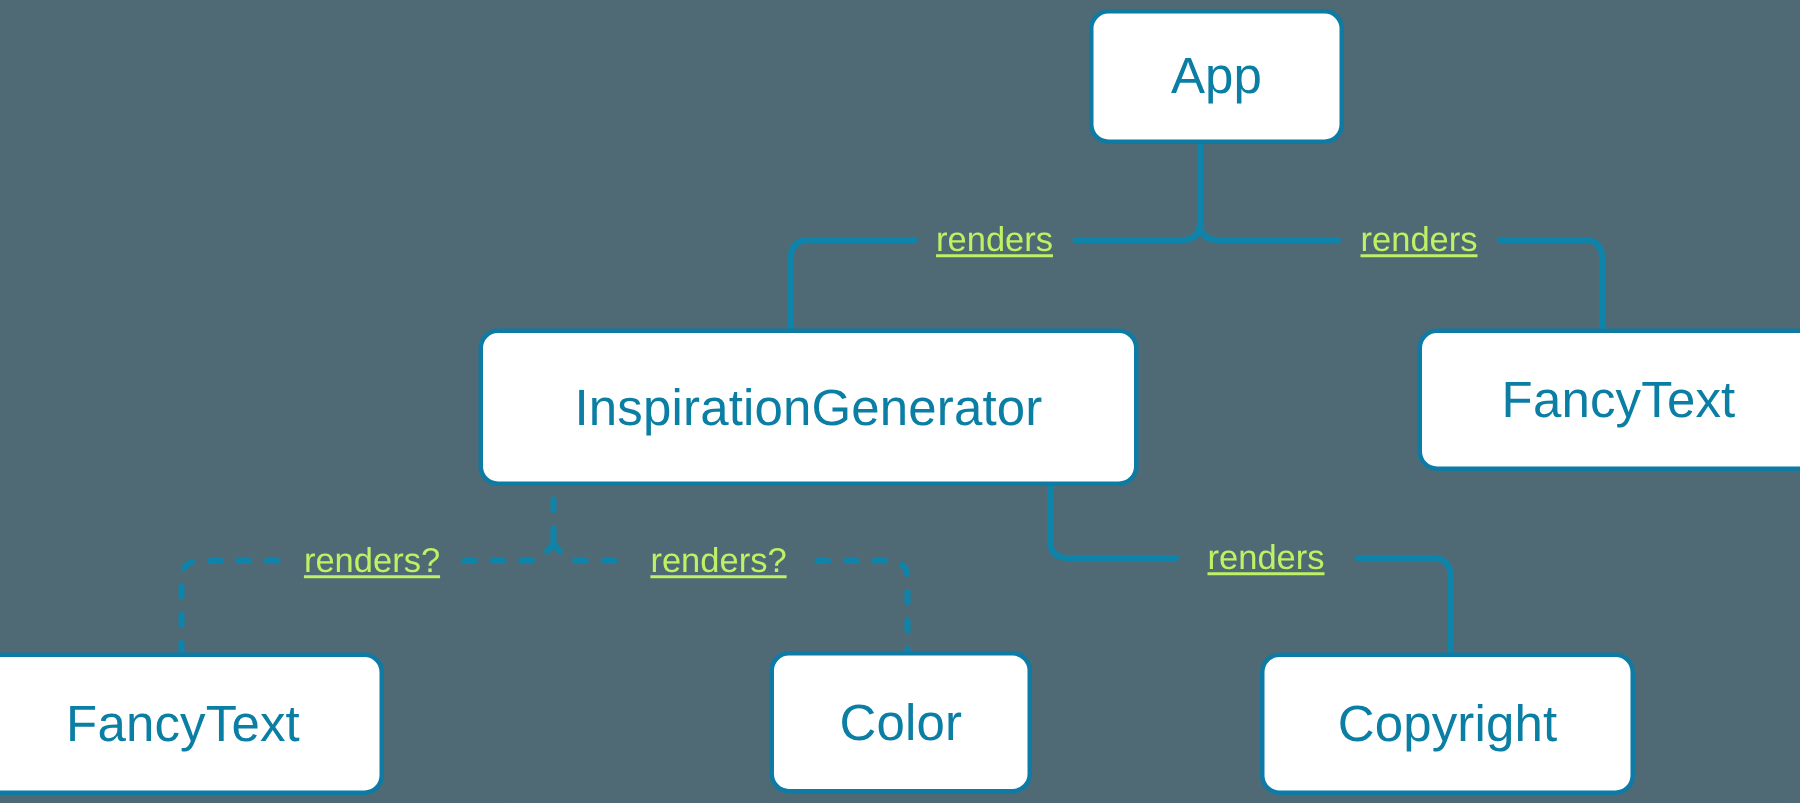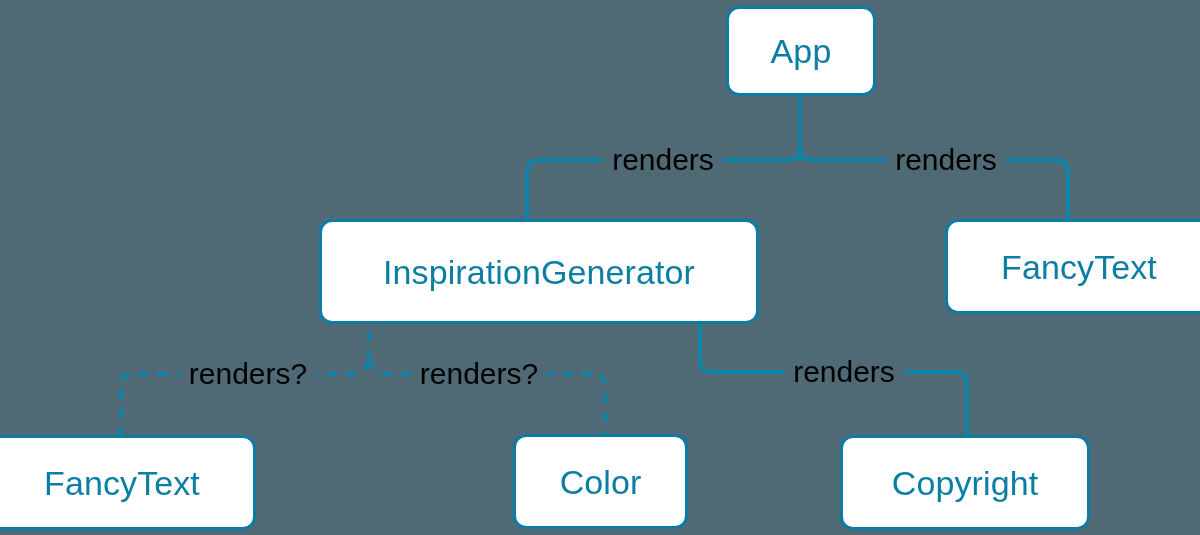--- a/index.html
+++ b/index.html
@@ -42,29 +42,30 @@
     letter-spacing: 0.1px;
     white-space: nowrap;
     z-index: 5;
   }
   .node-label {
     color: #0b7ea4;
     line-height: 1;
   }
   .edge-label {
     position: absolute;
-    color: #000000;
-    font-size: 30px;
+    color: #bef264;
+    font-size: 23px;
     font-family: "Liberation Sans", sans-serif;
     line-height: 1;
     white-space: nowrap;
     background: #4f6a74;
     padding: 0 9px;
     transform: translate(-50%, -50%);
     z-index: 4;
+    text-decoration: underline;
   }
 </style>
 </head>
 <body>
 
 <div id="diagram-root">
 
   <svg id="edge-layer" viewBox="0 0 1200 535" width="1200" height="535" xmlns="http://www.w3.org/2000/svg">
 
     <path d="M 800 96 L 800 148 Q 800 160 812 160 L 892 160" fill="none" stroke="#0f84ab" stroke-width="4" stroke-linecap="round"></path>
@@ -79,21 +80,21 @@
     <path d="M 369 362 Q 362 374 350 374 L 185 374" fill="none" stroke="#0f84ab" stroke-width="4" stroke-linecap="round" stroke-dasharray="7 12"></path>
     <path d="M 185 374 L 133 374 Q 121 374 121 386 L 121 435" fill="none" stroke="#0f84ab" stroke-width="4" stroke-linecap="round" stroke-dasharray="7 12"></path>
 
     <path d="M 369 362 Q 376 374 388 374 L 413 374" fill="none" stroke="#0f84ab" stroke-width="4" stroke-linecap="round" stroke-dasharray="7 12"></path>
     <path d="M 545 374 L 593 374 Q 605 374 605 386 L 605 434" fill="none" stroke="#0f84ab" stroke-width="4" stroke-linecap="round" stroke-dasharray="7 12"></path>
 
     <path d="M 700 314 L 700 360 Q 700 372 712 372 L 784 372" fill="none" stroke="#0f84ab" stroke-width="4" stroke-linecap="round"></path>
     <path d="M 905 372 L 955 372 Q 967 372 967 384 L 967 435" fill="none" stroke="#0f84ab" stroke-width="4" stroke-linecap="round"></path>
   </svg>
 
-  <div class="node-box" style="left:726px; top:6px; width:150px; height:90px;">
+  <div class="node-box" style="left:726px; top:6px; width:170px; height:90px;">
     <span class="node-label">App</span>
   </div>
 
   <div class="node-box" style="left:319px; top:219px; width:440px; height:105px;">
     <span class="node-label">InspirationGenerator</span>
   </div>
 
   <div class="node-box" style="left:945px; top:219px; width:268px; height:95px;">
     <span class="node-label">FancyText</span>
   </div>

